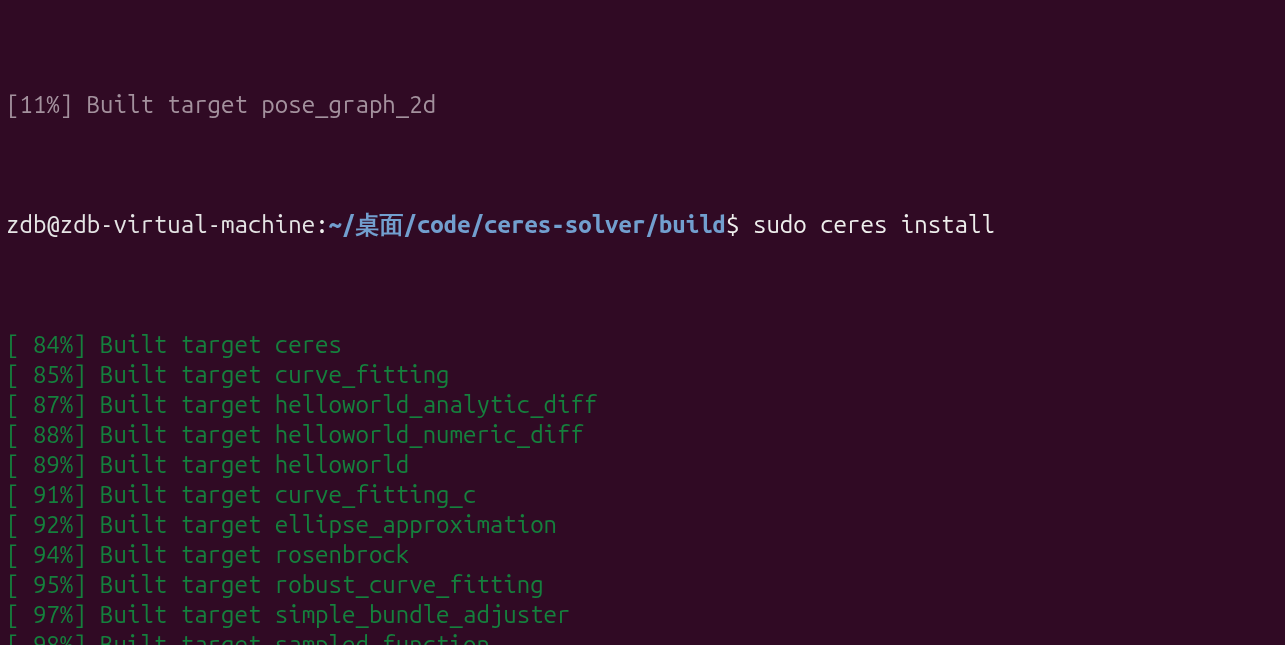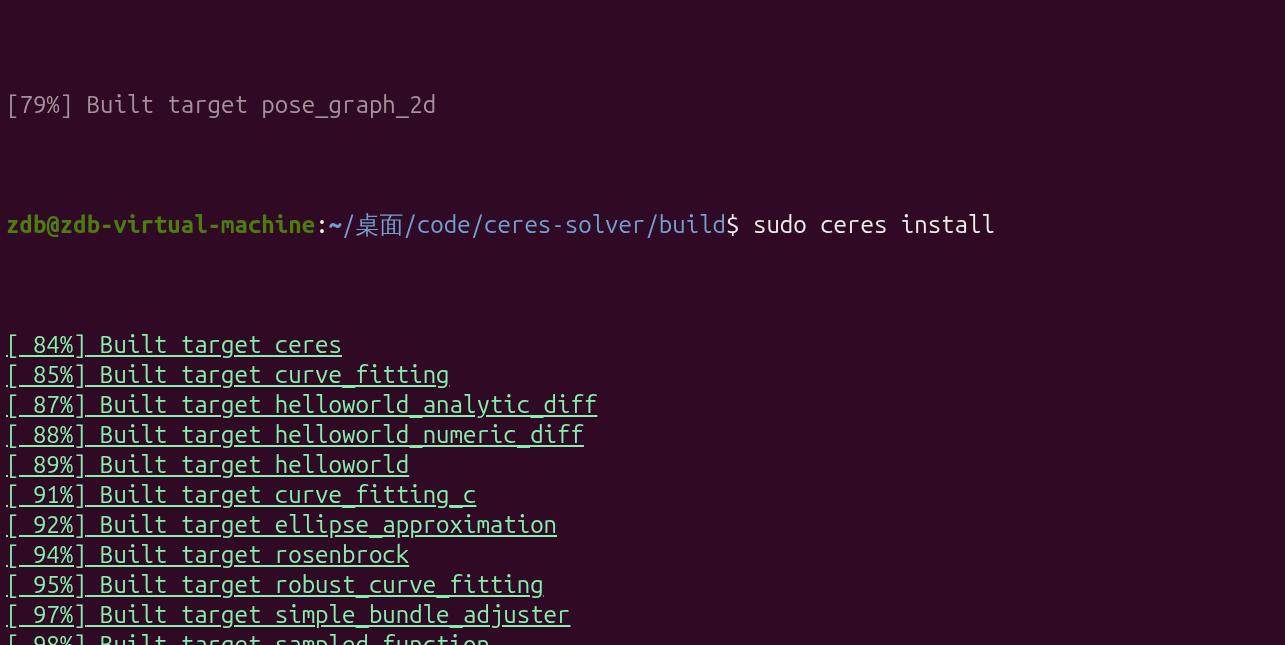--- a/index.html
+++ b/index.html
@@ -16,35 +16,35 @@
   }
   .terminal {
     padding: 0 6px;
     white-space: pre;
   }
   .line {
     display: block;
     white-space: pre;
   }
   .dim { color: #b8a9b3; } 
-  .user { color: #4d7c0f; font-weight: bold; }
+  .user { color: #e5e5e5; font-weight: normal; }
   .colon { color: #eeeeec; }
   .path-tilde { color: #729fcf; font-weight: bold; }
-  .path { color: #729fcf; font-weight: normal; }
+  .path { color: #729fcf; font-weight: bold; }
   .dollar { color: #eeeeec; }
   .cmd { color: #eeeeec; }
-  .white { color: #86efac; text-decoration: underline; }
+  .white { color: #15803d; }
   .toprow .dim { opacity: 0.85; }
 </style>
 </head>
 <body>
 
 <div class="terminal">
 
-  <span class="line toprow"><span class="dim">[79%] Built target pose_graph_2d</span></span>
+  <span class="line toprow"><span class="dim">[11%] Built target pose_graph_2d</span></span>
 
   <span class="line"><span class="user">zdb@zdb-virtual-machine</span><span class="colon">:</span><span class="path-tilde">~</span><span class="path">/桌面/code/ceres-solver/build</span><span class="dollar">$</span><span class="cmd"> </span><span class="cmd">sudo ceres install</span></span>
 
   <span class="line"><span class="white">[ 84%]</span><span class="white"> Built target ceres</span></span><span class="line"><span class="white">[ 85%]</span><span class="white"> Built target curve_fitting</span></span><span class="line"><span class="white">[ 87%]</span><span class="white"> Built target helloworld_analytic_diff</span></span><span class="line"><span class="white">[ 88%]</span><span class="white"> Built target helloworld_numeric_diff</span></span><span class="line"><span class="white">[ 89%]</span><span class="white"> Built target helloworld</span></span><span class="line"><span class="white">[ 91%]</span><span class="white"> Built target curve_fitting_c</span></span><span class="line"><span class="white">[ 92%]</span><span class="white"> Built target ellipse_approximation</span></span><span class="line"><span class="white">[ 94%]</span><span class="white"> Built target rosenbrock</span></span><span class="line"><span class="white">[ 95%]</span><span class="white"> Built target robust_curve_fitting</span></span><span class="line"><span class="white">[ 97%]</span><span class="white"> Built target simple_bundle_adjuster</span></span><span class="line"><span class="white">[ 98%]</span><span class="white"> Built target sampled_function</span></span>
 
   
 
   
 
 </div>

